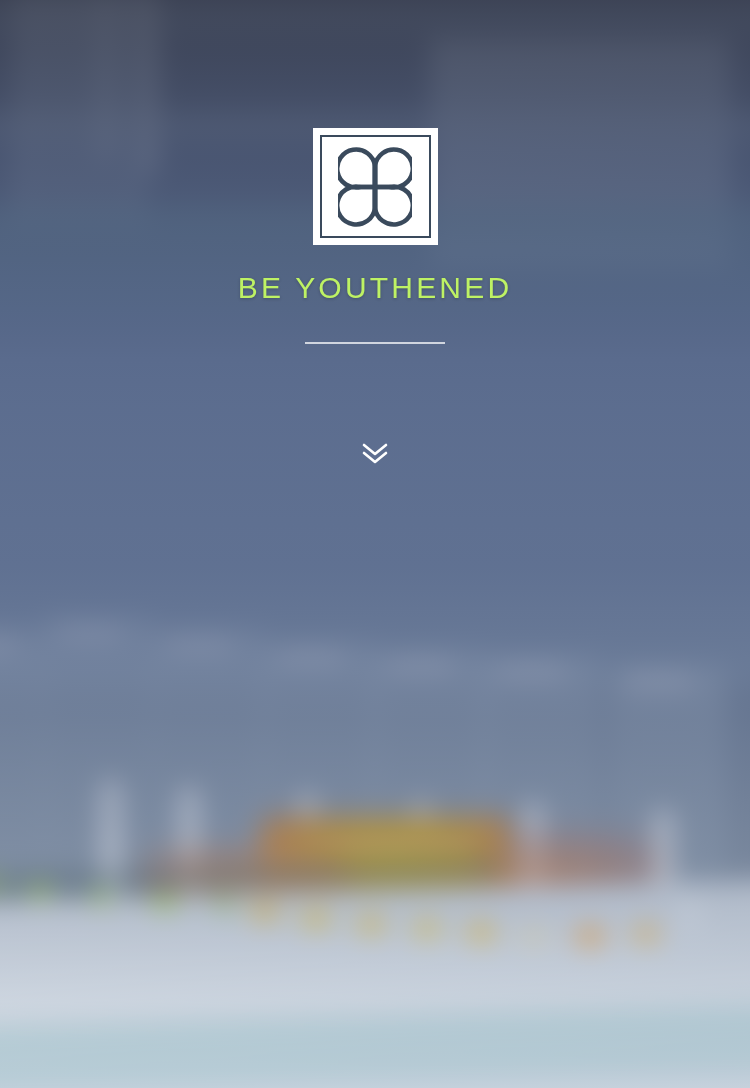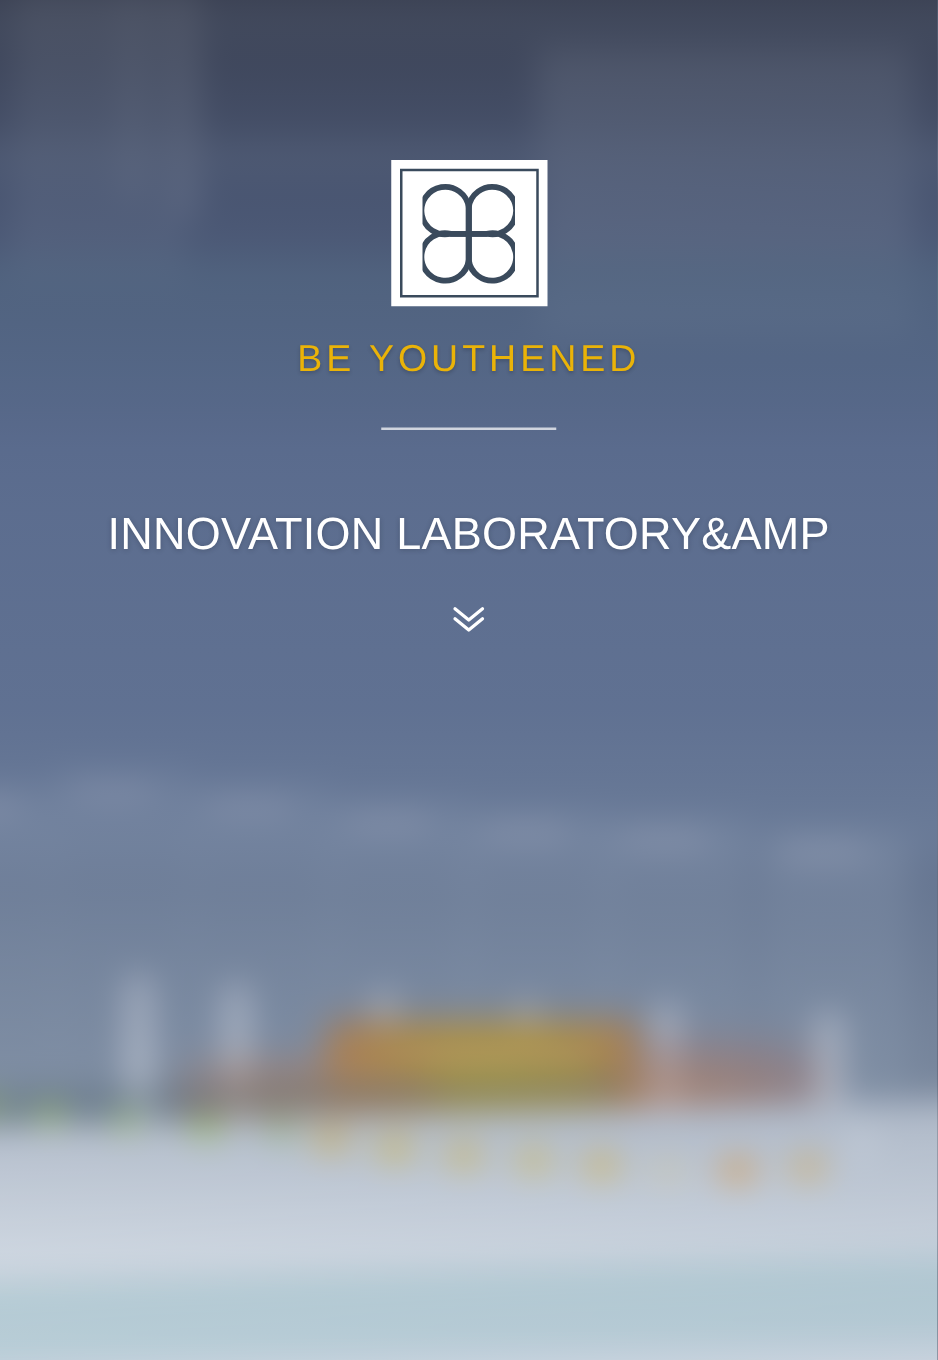--- a/index.html
+++ b/index.html
@@ -174,21 +174,21 @@
   .logo-inner {
     width:100%; height:100%;
     border:2px solid #3a4a5c;
     display:flex; align-items:center; justify-content:center;
   }
   .logo-inner svg { display:block; }
 
   
   .brand {
     margin-top:28px;
-    color:#eab308;
+    color:#bef264;
     font-size:30px;
     font-weight:400;
     letter-spacing:3.2px;
     line-height:1;
     text-shadow:0 1px 3px rgba(25,32,48,.30);
   }
 
   
   .divider {
     margin-top:39px;
@@ -306,21 +306,20 @@
           </svg>
         </span>
       </div>
     </div>
 
     <div class="brand">BE YOUTHENED</div>
 
     <div class="divider"></div>
 
     <h1 class="headline">
-      <span class="headline-line">INNOVATION LABORATORY&amp;AMP</span>
     </h1>
 
     <div class="scroll-cue">
       <span>
         <svg width="28" height="24" viewBox="0 0 28 24" fill="none" stroke="#ffffff" stroke-width="2.6" stroke-linecap="round" stroke-linejoin="round">
           <polyline points="3,4 14,13 25,4"></polyline>
           <polyline points="3,12 14,21 25,12"></polyline>
         </svg>
       </span>
     </div>

